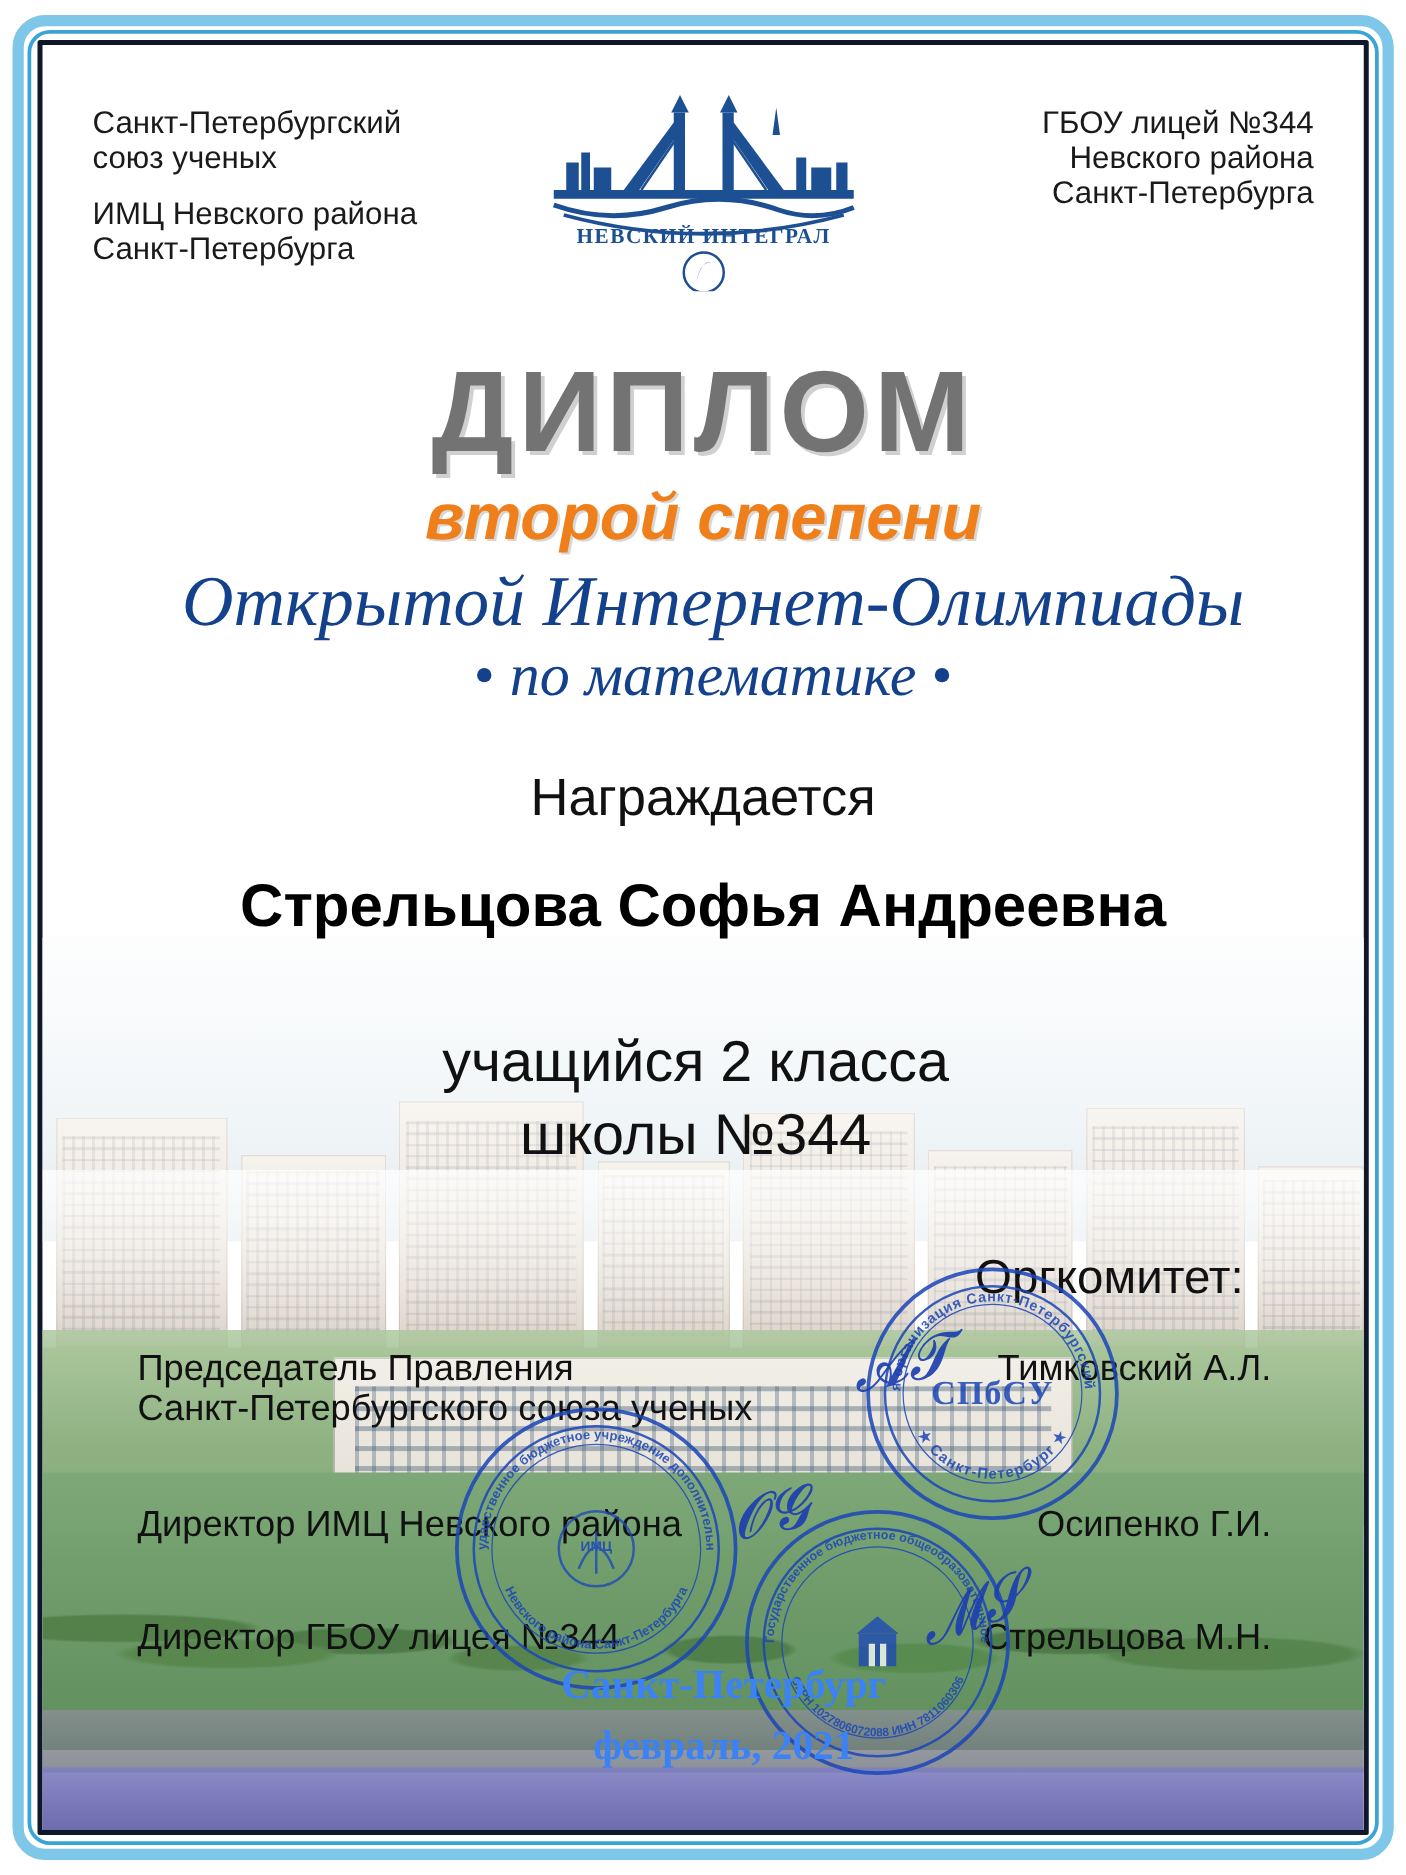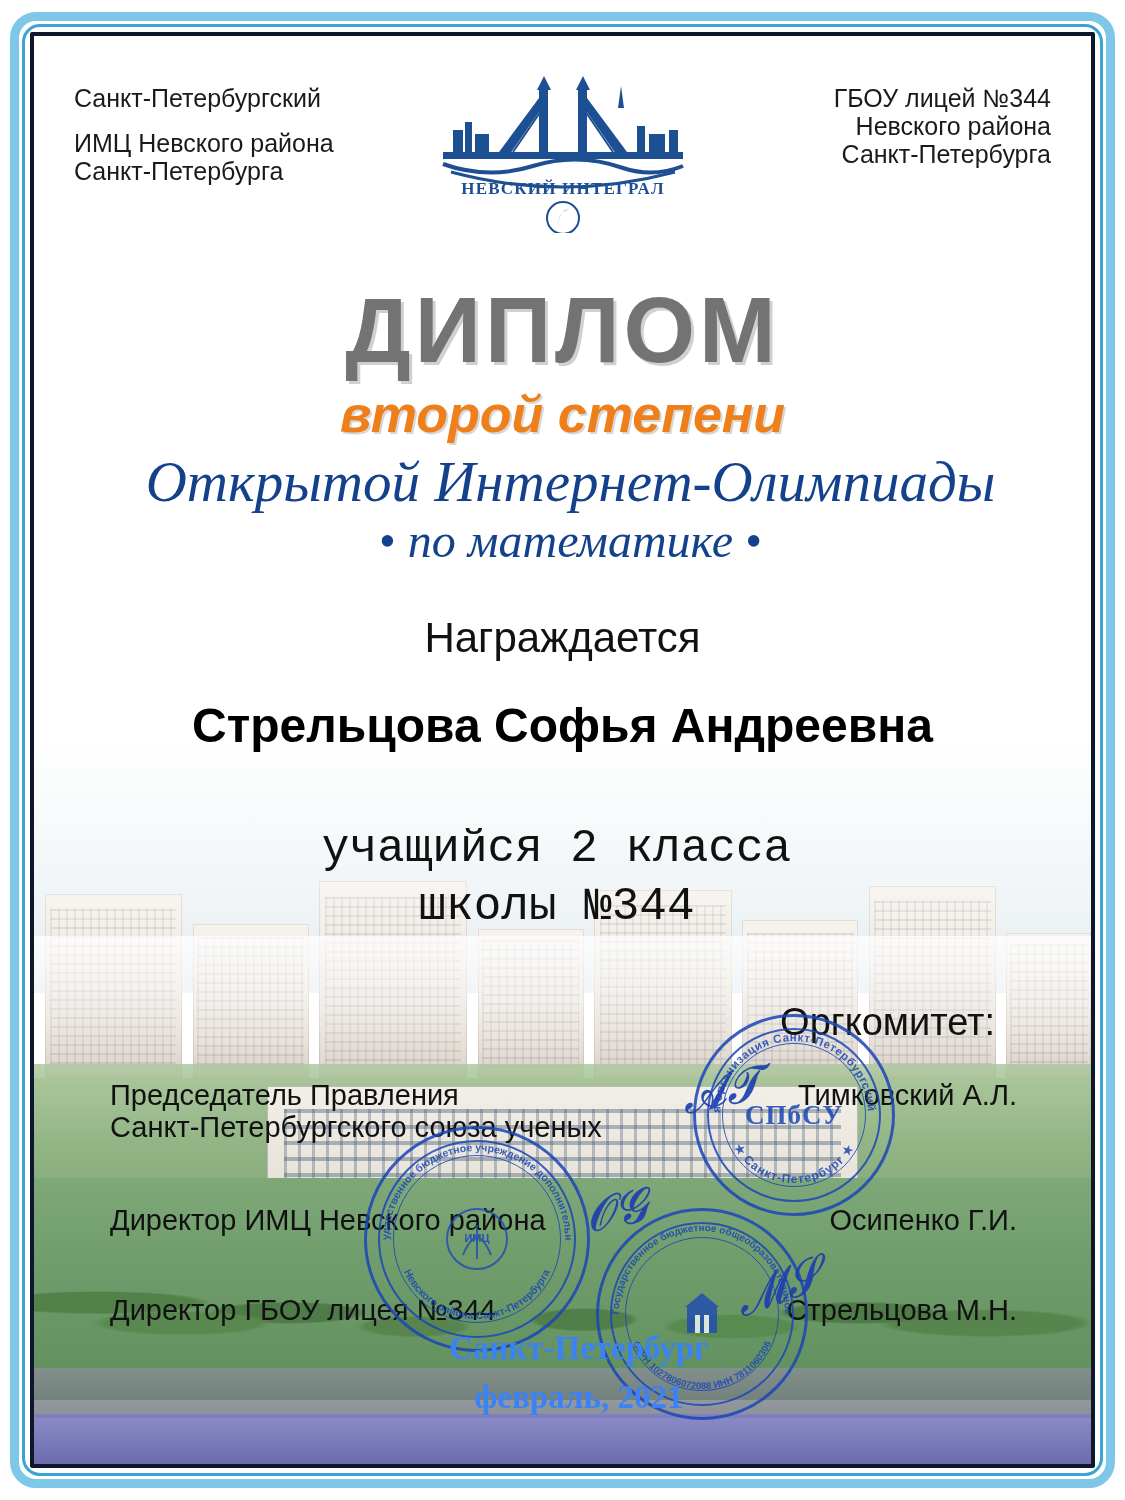--- a/index.html
+++ b/index.html
@@ -233,21 +233,21 @@
     text-align: center;
     font-weight: bold;
     font-size: 48px;
     line-height: 1.25;
     color: #000;
   }
   .grade {
     position: absolute;
     left: 0; right: 12px; top: 785px;
     text-align: center;
-    font-family: Liberation Mono, monospace;
+    font-family: Liberation Sans, sans-serif;
     font-size: 46px;
     line-height: 1.25;
     color: #111;
   }
 
   
   .committee-title {
     position: absolute;
     right: 96px; top: 965px;
     font-size: 38px;
@@ -356,20 +356,21 @@
       <div class="road"></div>
       <div class="bottomband"></div>
       <div class="scrim"></div>
     </div>
 
     <div class="content">
 
       <div class="header">
         <div class="org-left">
           <div class="ln">Санкт-Петербургский</div>
+          <div class="ln">союз ученых</div>
           <div class="ln grp2">ИМЦ Невского района</div>
           <div class="ln">Санкт-Петербурга</div>
         </div>
 
         <div class="logo">
           <svg class="bridge-ico" viewBox="0 0 300 165" width="300" height="165" aria-hidden="true">
             <g fill="#1d4f93">
 
               <rect x="126" y="22" width="9" height="62"></rect>
               <rect x="165" y="22" width="9" height="62"></rect>

